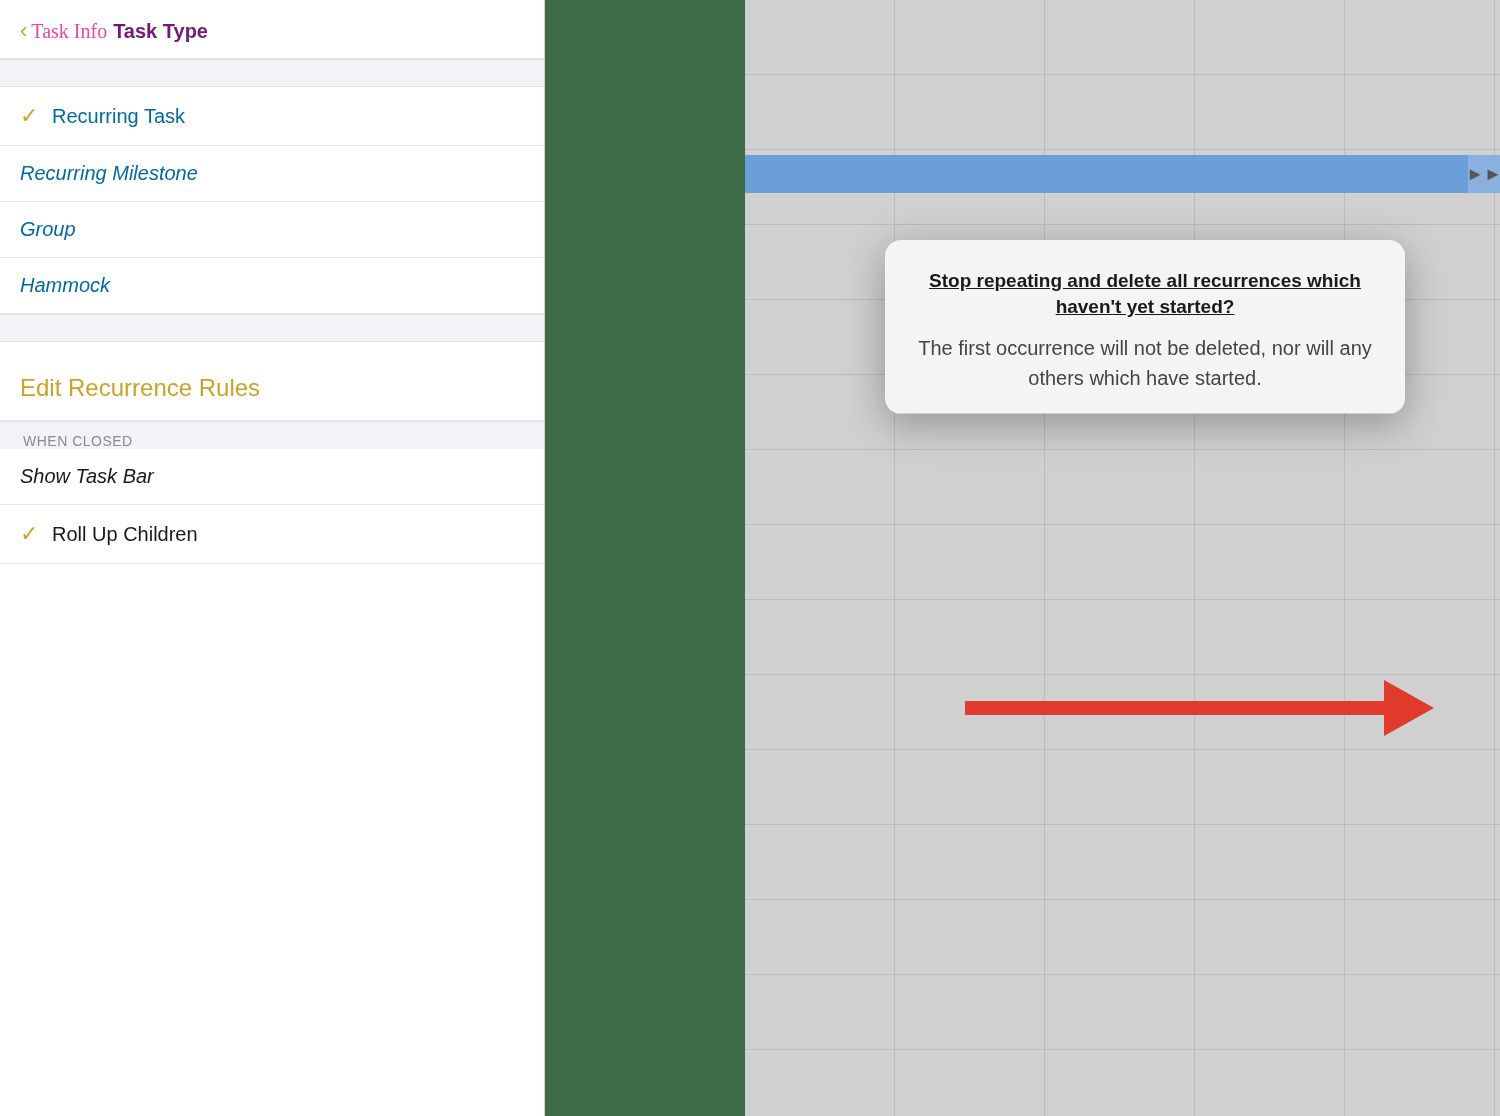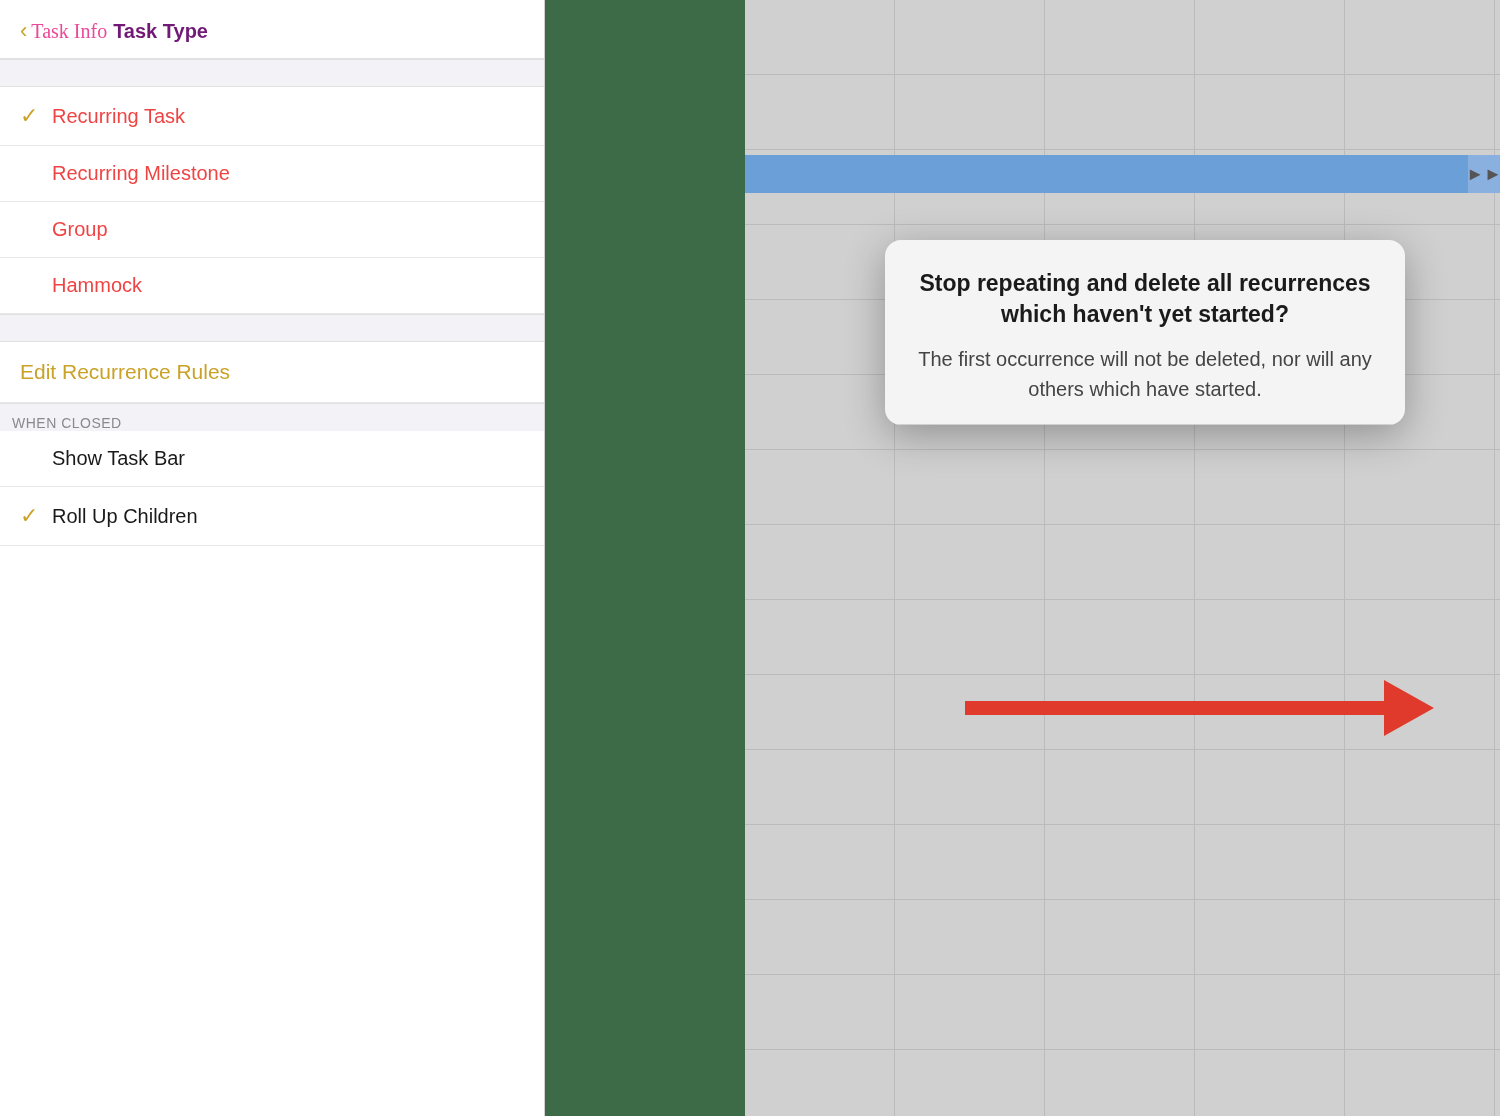--- a/index.html
+++ b/index.html
@@ -78,46 +78,47 @@
 
     .list-item .checkmark {
       color: #c9a227;
       font-size: 22px;
       width: 32px;
       flex-shrink: 0;
     }
 
     .list-item .item-text {
       font-size: 20px;
-      color: #ef4444;
+      color: #0369a1;
     }
 
     .list-item.no-check .item-text {
-      margin-left: 32px;
+      font-style: italic;
     }
 
     .action-section {
       background: #ffffff;
     }
 
     .action-item {
       display: flex;
       align-items: center;
       padding: 18px 20px;
       border-bottom: 1px solid #e8e8e8;
       cursor: pointer;
     }
 
     .action-item .action-text {
-      font-size: 21px;
-      color: #c9a227;
+      font-size: 24px;
+      color: #c9a227;
+      margin-top: 14px;
     }
 
     .when-closed-header {
-      padding: 10px 20px 6px 12px;
+      padding: 10px 20px 6px 23px;
       background: #f2f2f7;
     }
 
     .when-closed-label {
       font-size: 14px;
       color: #8a8a8e;
       letter-spacing: 0.5px;
       text-transform: uppercase;
     }
 
@@ -205,25 +206,26 @@
       overflow: hidden;
     }
 
     .dialog-body {
       padding: 28px 30px 20px 30px;
       text-align: center;
       border-bottom: 1px solid #d0d0d0;
     }
 
     .dialog-title {
-      font-size: 23px;
+      font-size: 19px;
       font-weight: 700;
       color: #1a1a1a;
       line-height: 1.35;
       margin-bottom: 14px;
+      text-decoration: underline;
     }
 
     .dialog-message {
       font-size: 20px;
       color: #444;
       line-height: 1.5;
     }
 
     .dialog-actions {
       display: flex;

